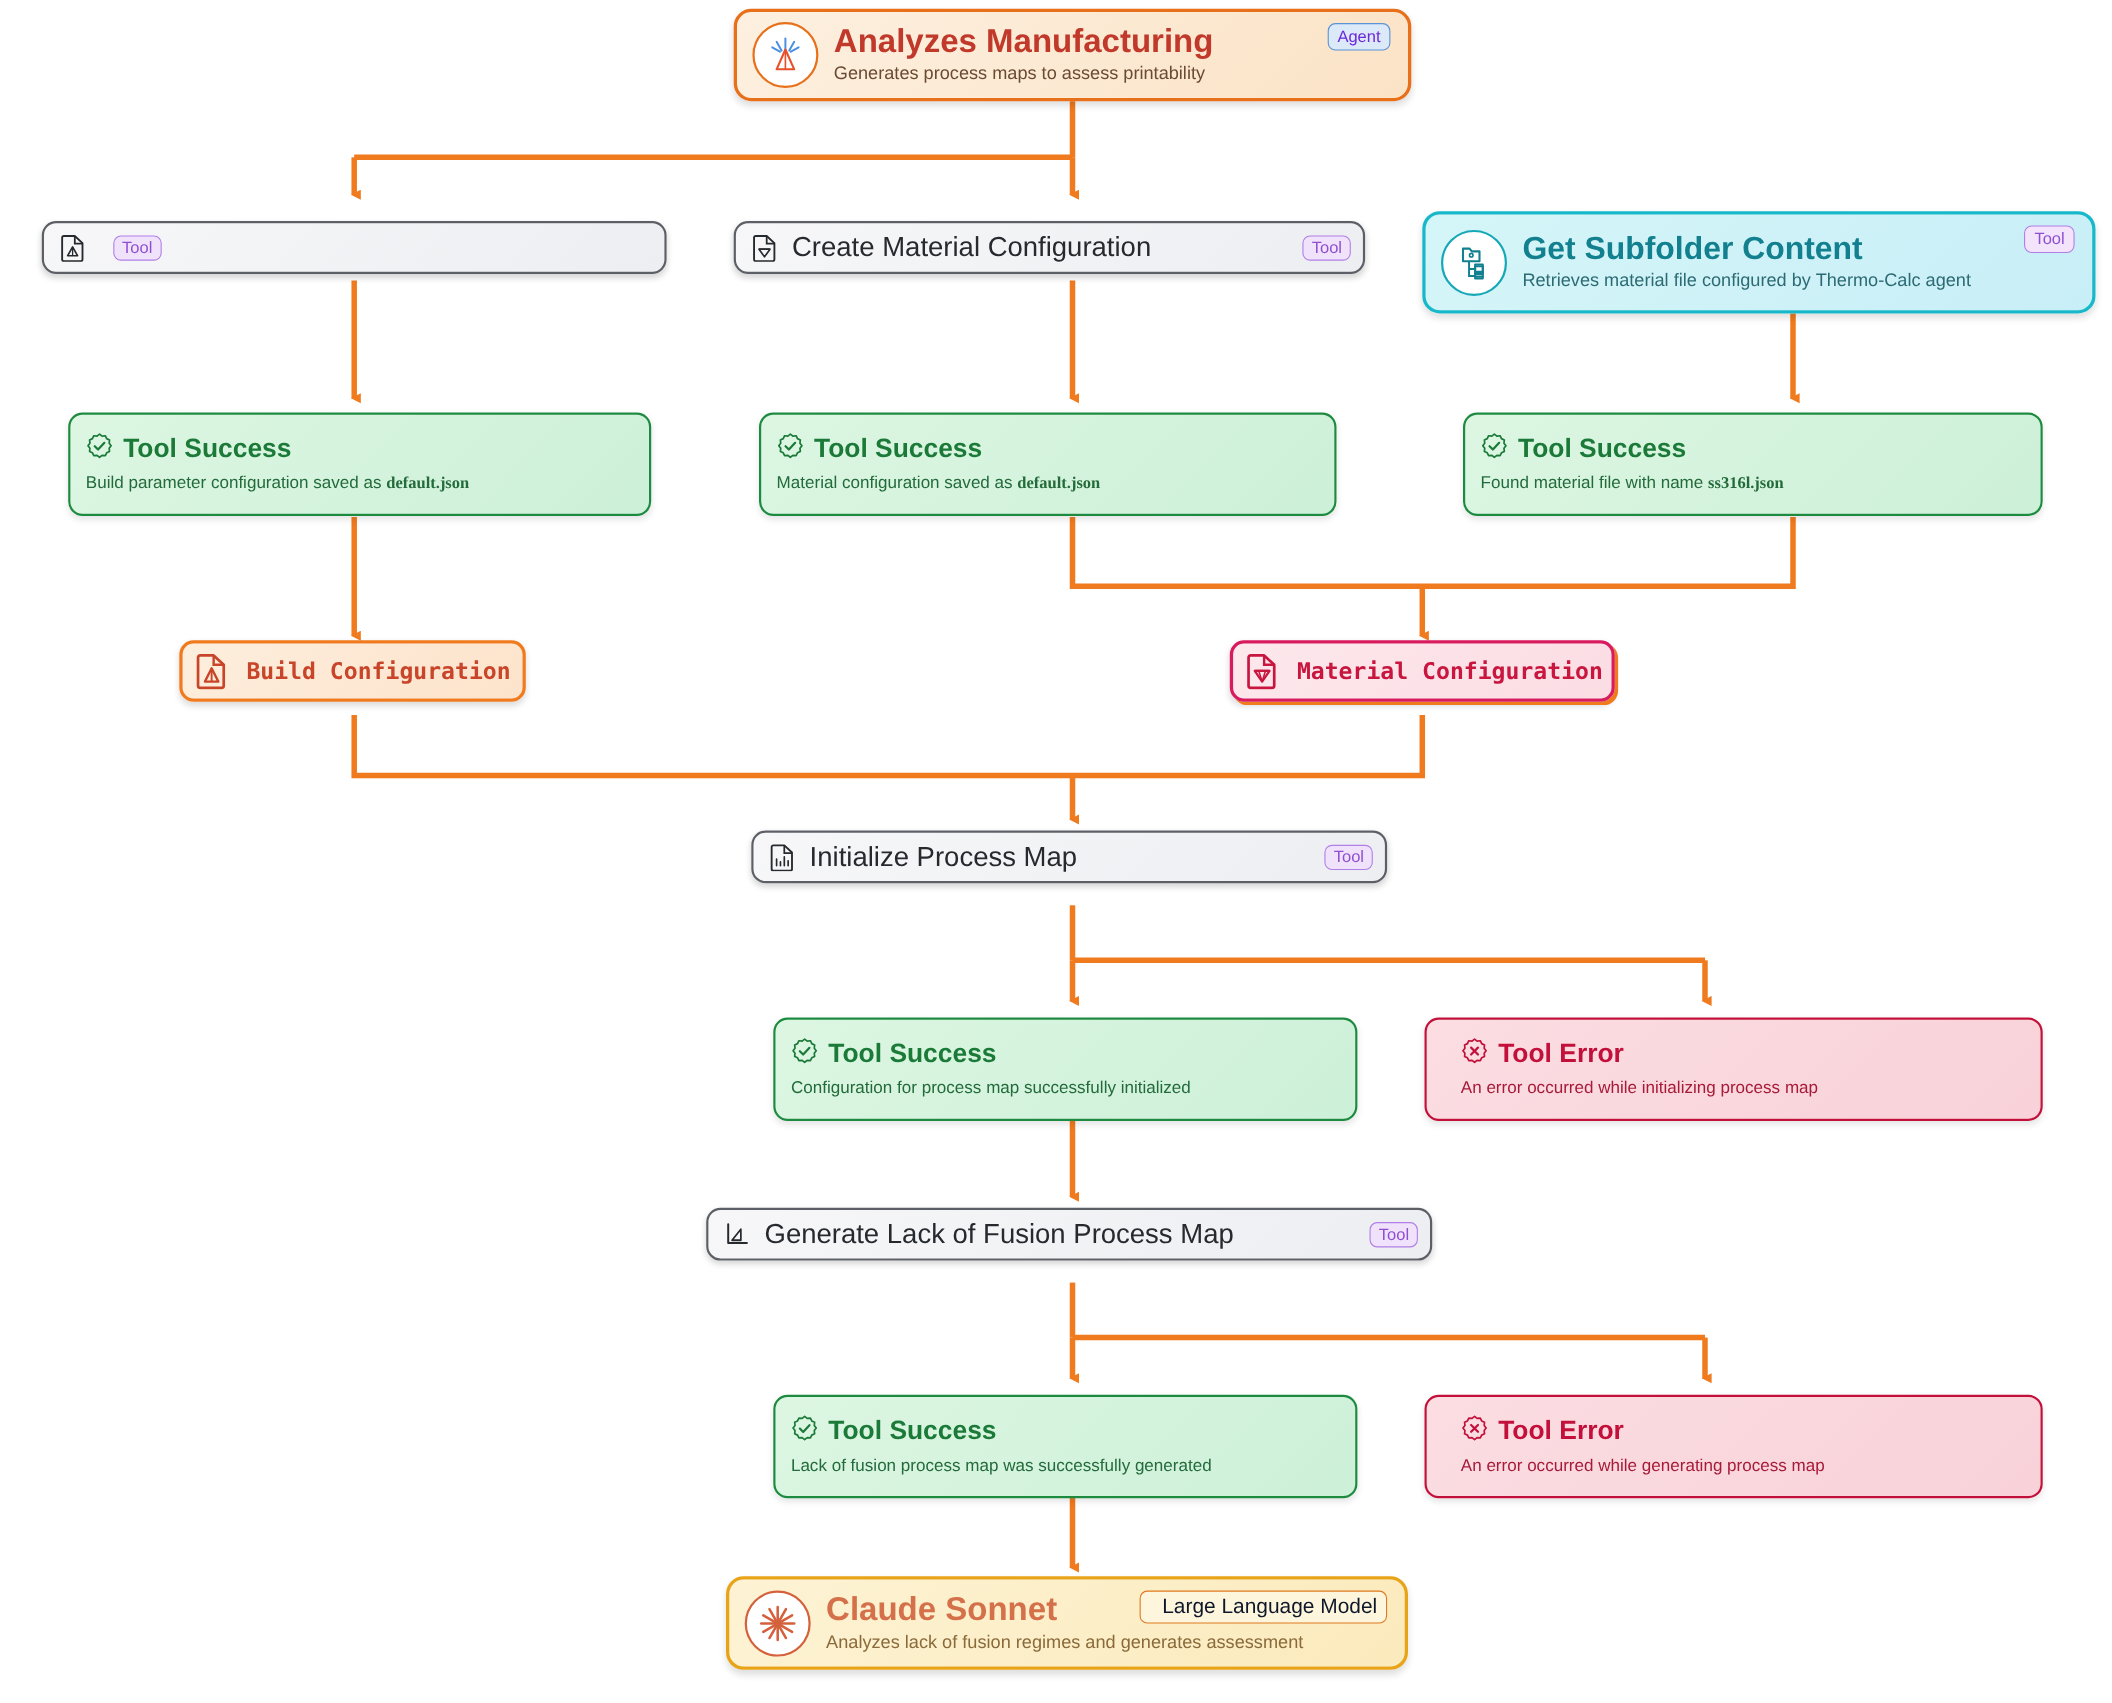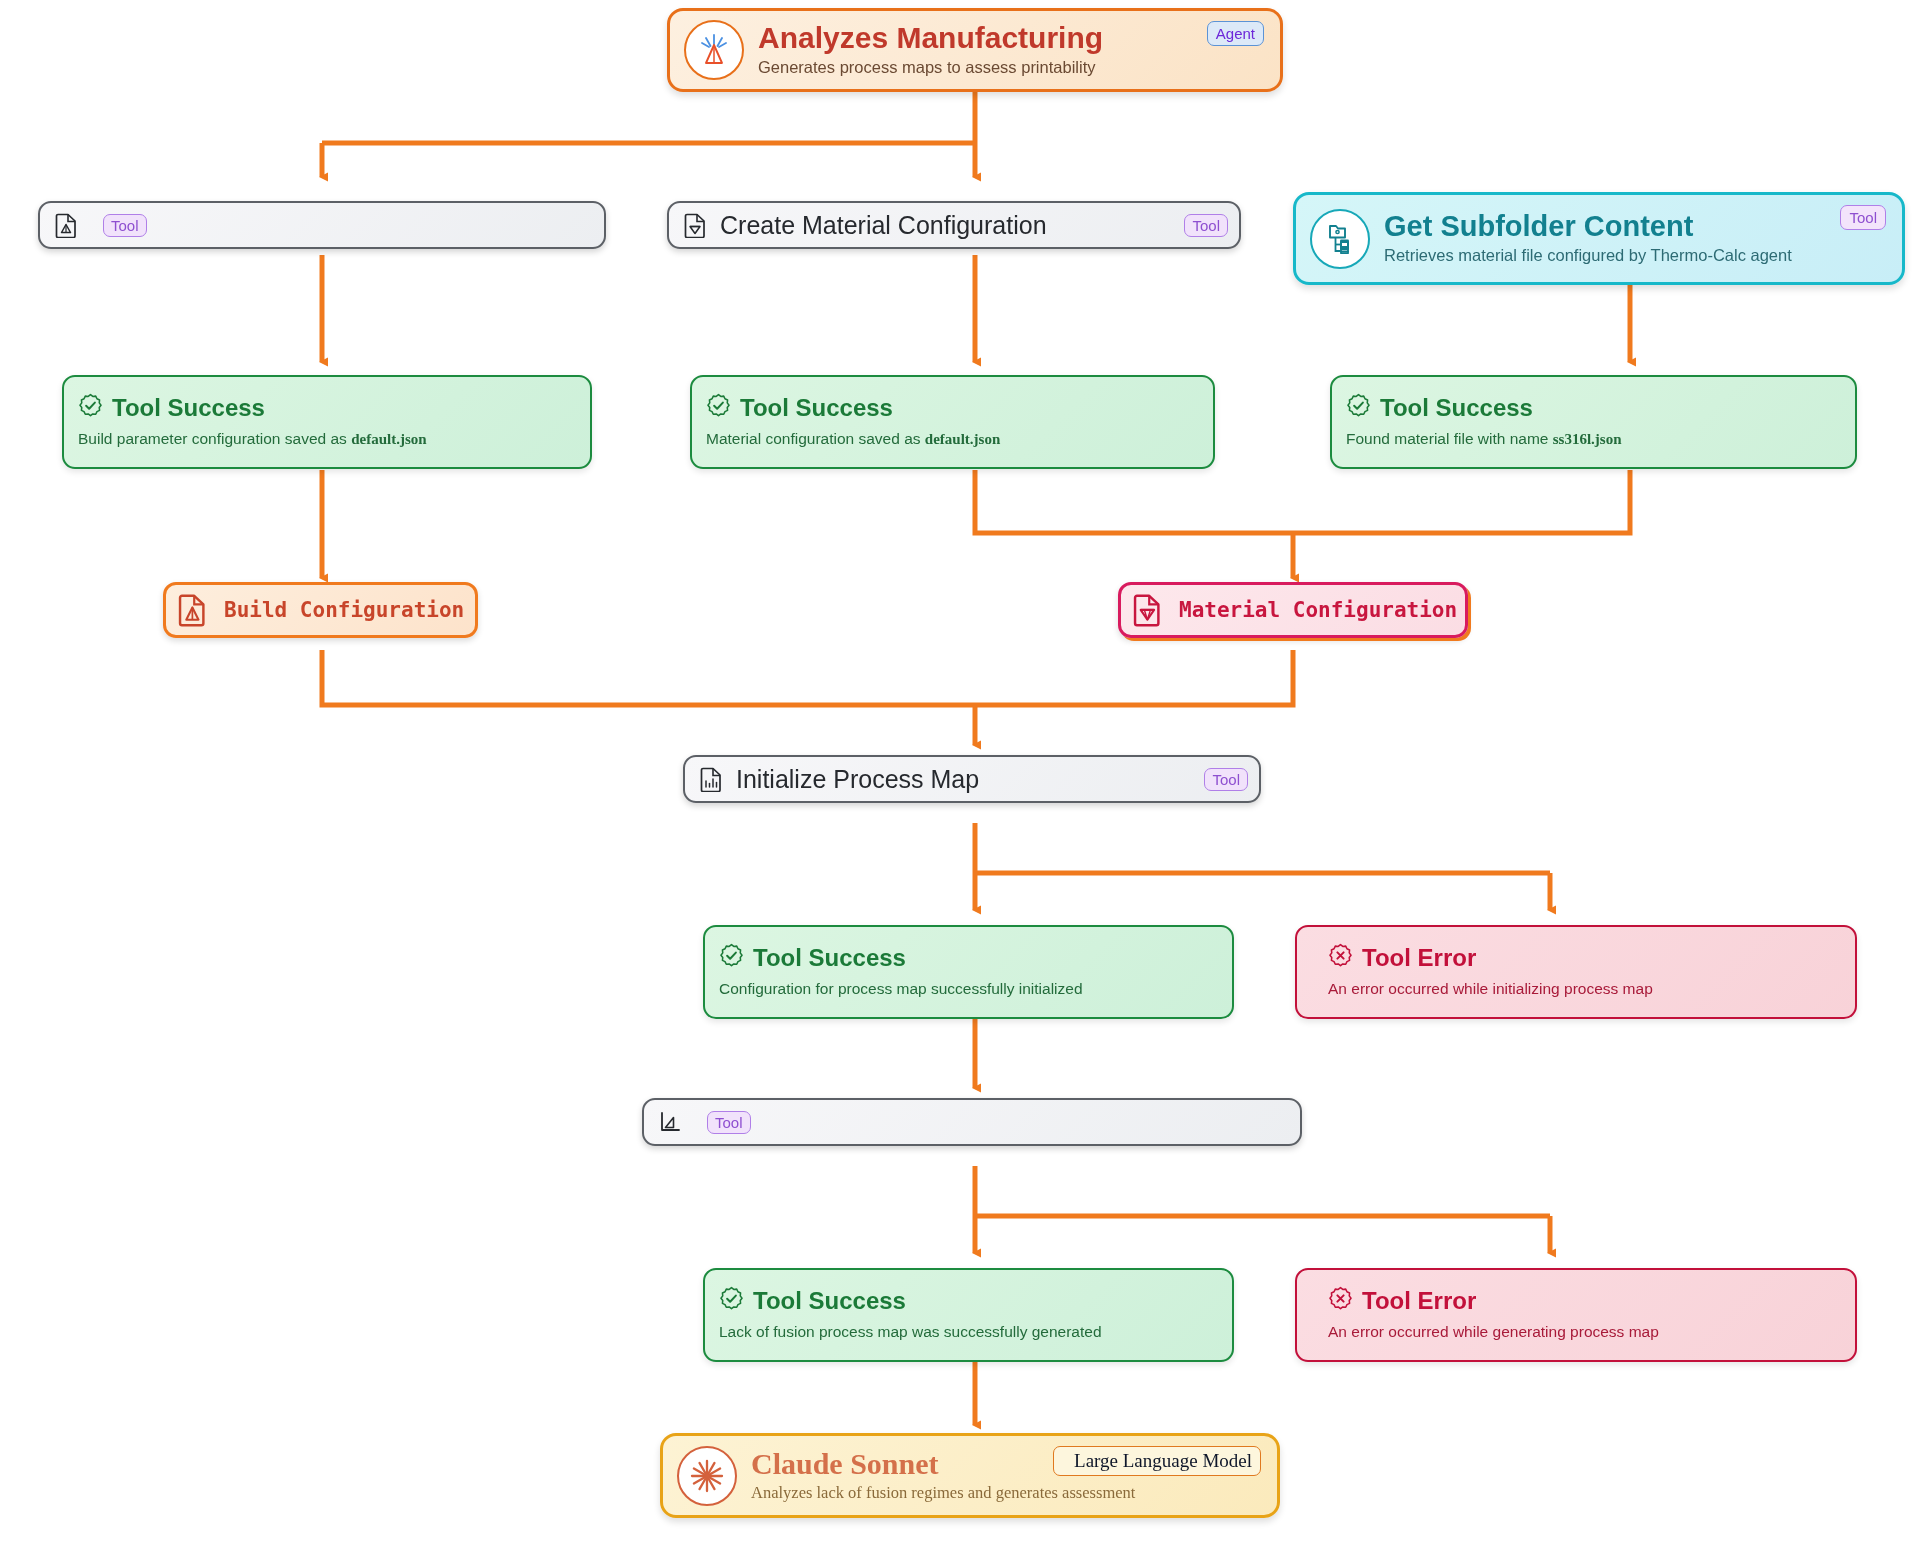--- a/index.html
+++ b/index.html
@@ -100,21 +100,20 @@
     color: #6d28d9;
     border-color: #5b93d6;
     background: #dce9f8;
     font-size: 15px;
   }
 
   
   .llm-node {
     border-color: #e8a317;
     background: linear-gradient(135deg,#fdf3d4 0%, #fbeabc 100%);
-    font-family: Liberation Serif, serif;
   }
   .llm-node .avatar { border-color: #d4613c; }
   .llm-node .ttl { color: #d4704a; }
   .llm-node .sub { color: #8a6a3a; }
   .llm-node .badge {
     color: #0f172a;
     border-color: #e0791f;
     background: #fdf6dd;
     font-size: 19px;
     padding-left: 20px;
@@ -470,20 +469,21 @@
     <div class="rbody">An error occurred while initializing process map</div>
   </div>
 
   <div class="node tool-node" style="left:642px; top:1098px; width:660px;">
     <span class="ticon">
       <svg width="24" height="24" viewBox="0 0 24 24">
         <path d="M4 3 v17 h17" fill="none" stroke="#26292e" stroke-width="1.8" stroke-linecap="round" stroke-linejoin="round"></path>
         <path d="M7.5 17.5 L15.5 7.5 L15.5 17.5 Z" fill="none" stroke="#26292e" stroke-width="1.6" stroke-linejoin="round"></path>
       </svg>
     </span>
+    <span class="tlabel">Generate Lack of Fusion Process Map</span>
     <span class="badge">Tool</span>
   </div>
 
   <div class="node result-node success-node" style="left:703px; top:1268px; width:531px; height:94px;">
     <div class="rhead">
       <span>
         <svg width="25" height="25" viewBox="0 0 24 24">
           <path d="M12 1.6 l2.2 1.7 2.8-.3 1.2 2.5 2.5 1.2 -.3 2.8 1.7 2.2 -1.7 2.2 .3 2.8 -2.5 1.2 -1.2 2.5 -2.8-.3 -2.2 1.7 -2.2-1.7 -2.8 .3 -1.2-2.5 -2.5-1.2 .3-2.8 -1.7-2.2 1.7-2.2 -.3-2.8 2.5-1.2 1.2-2.5 2.8 .3 z" fill="none" stroke="#1b7a38" stroke-width="1.5" stroke-linejoin="round"></path>
           <path d="M7.8 12.2 l2.9 2.9 5.5-5.9" fill="none" stroke="#1b7a38" stroke-width="1.9" stroke-linecap="round" stroke-linejoin="round"></path>
         </svg>

